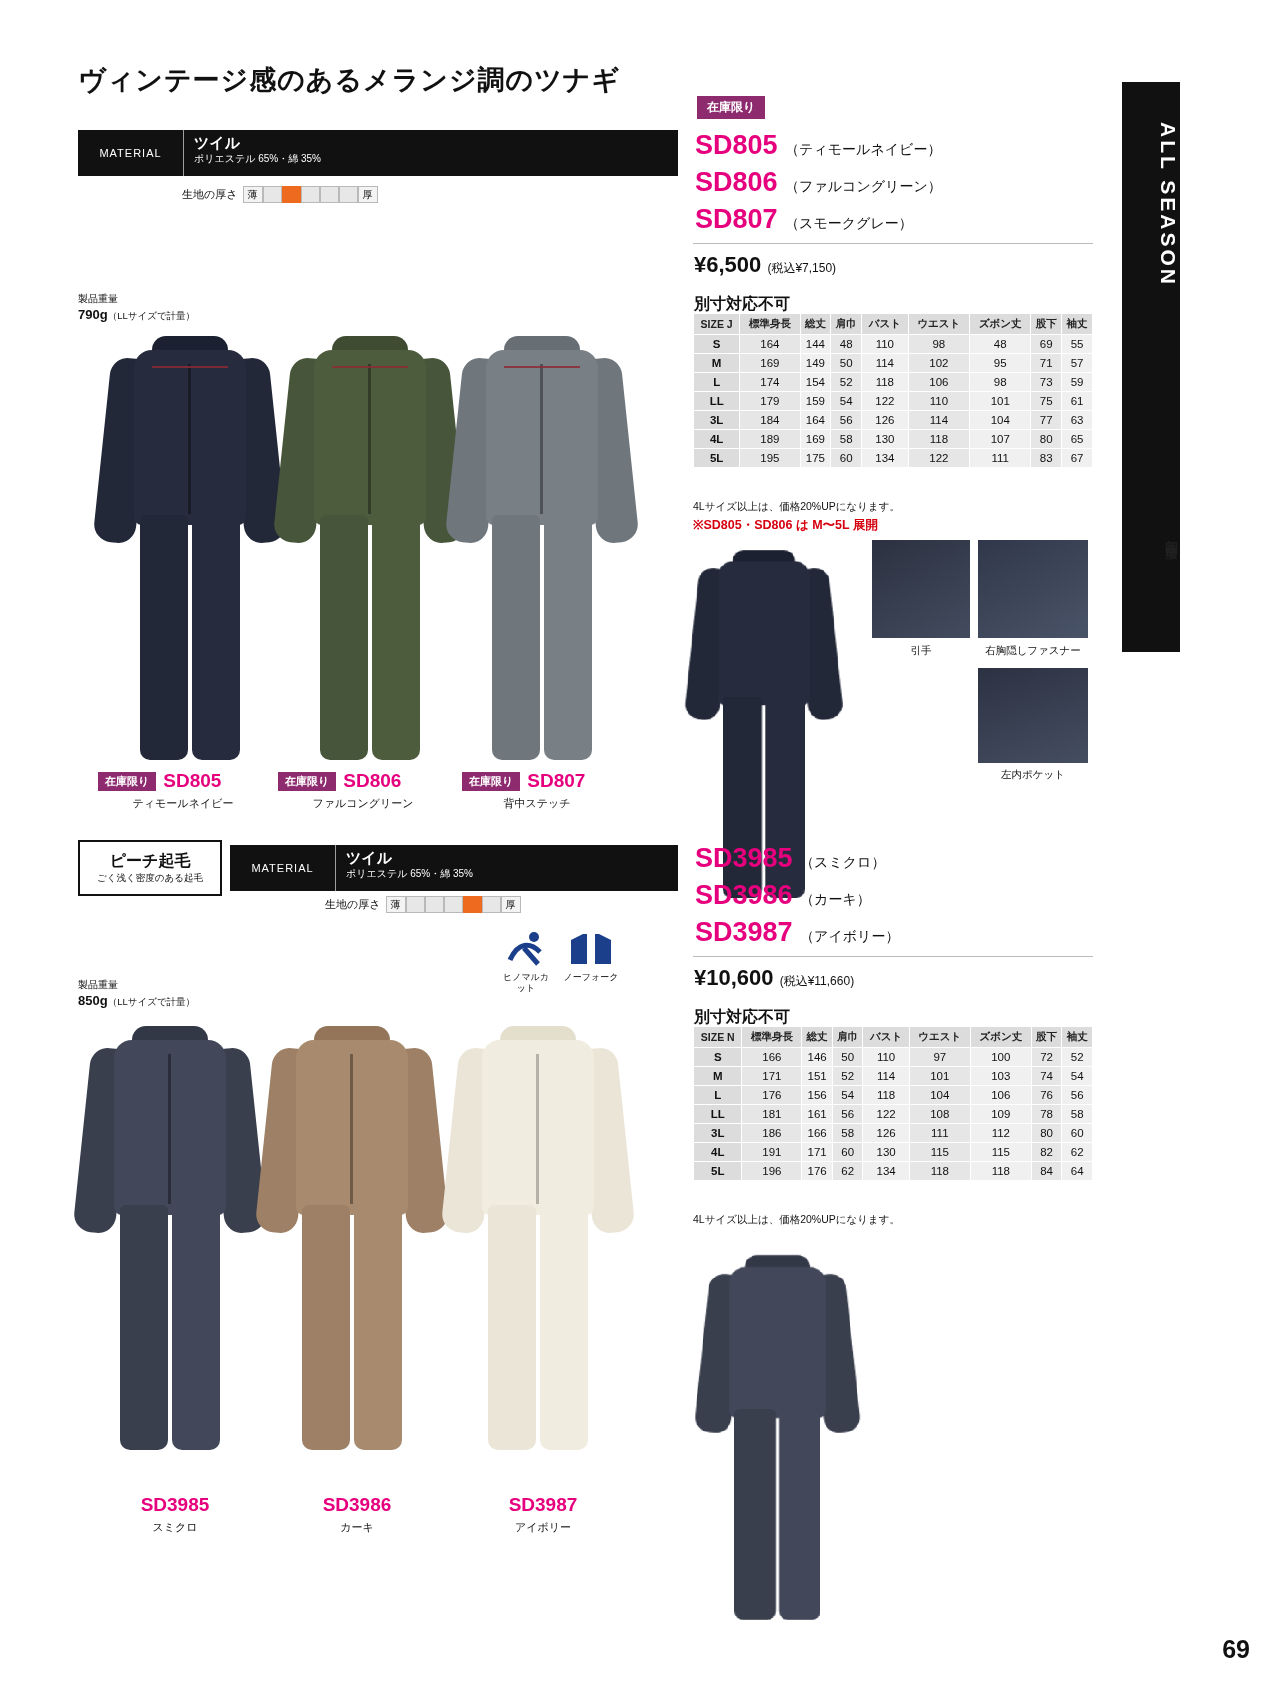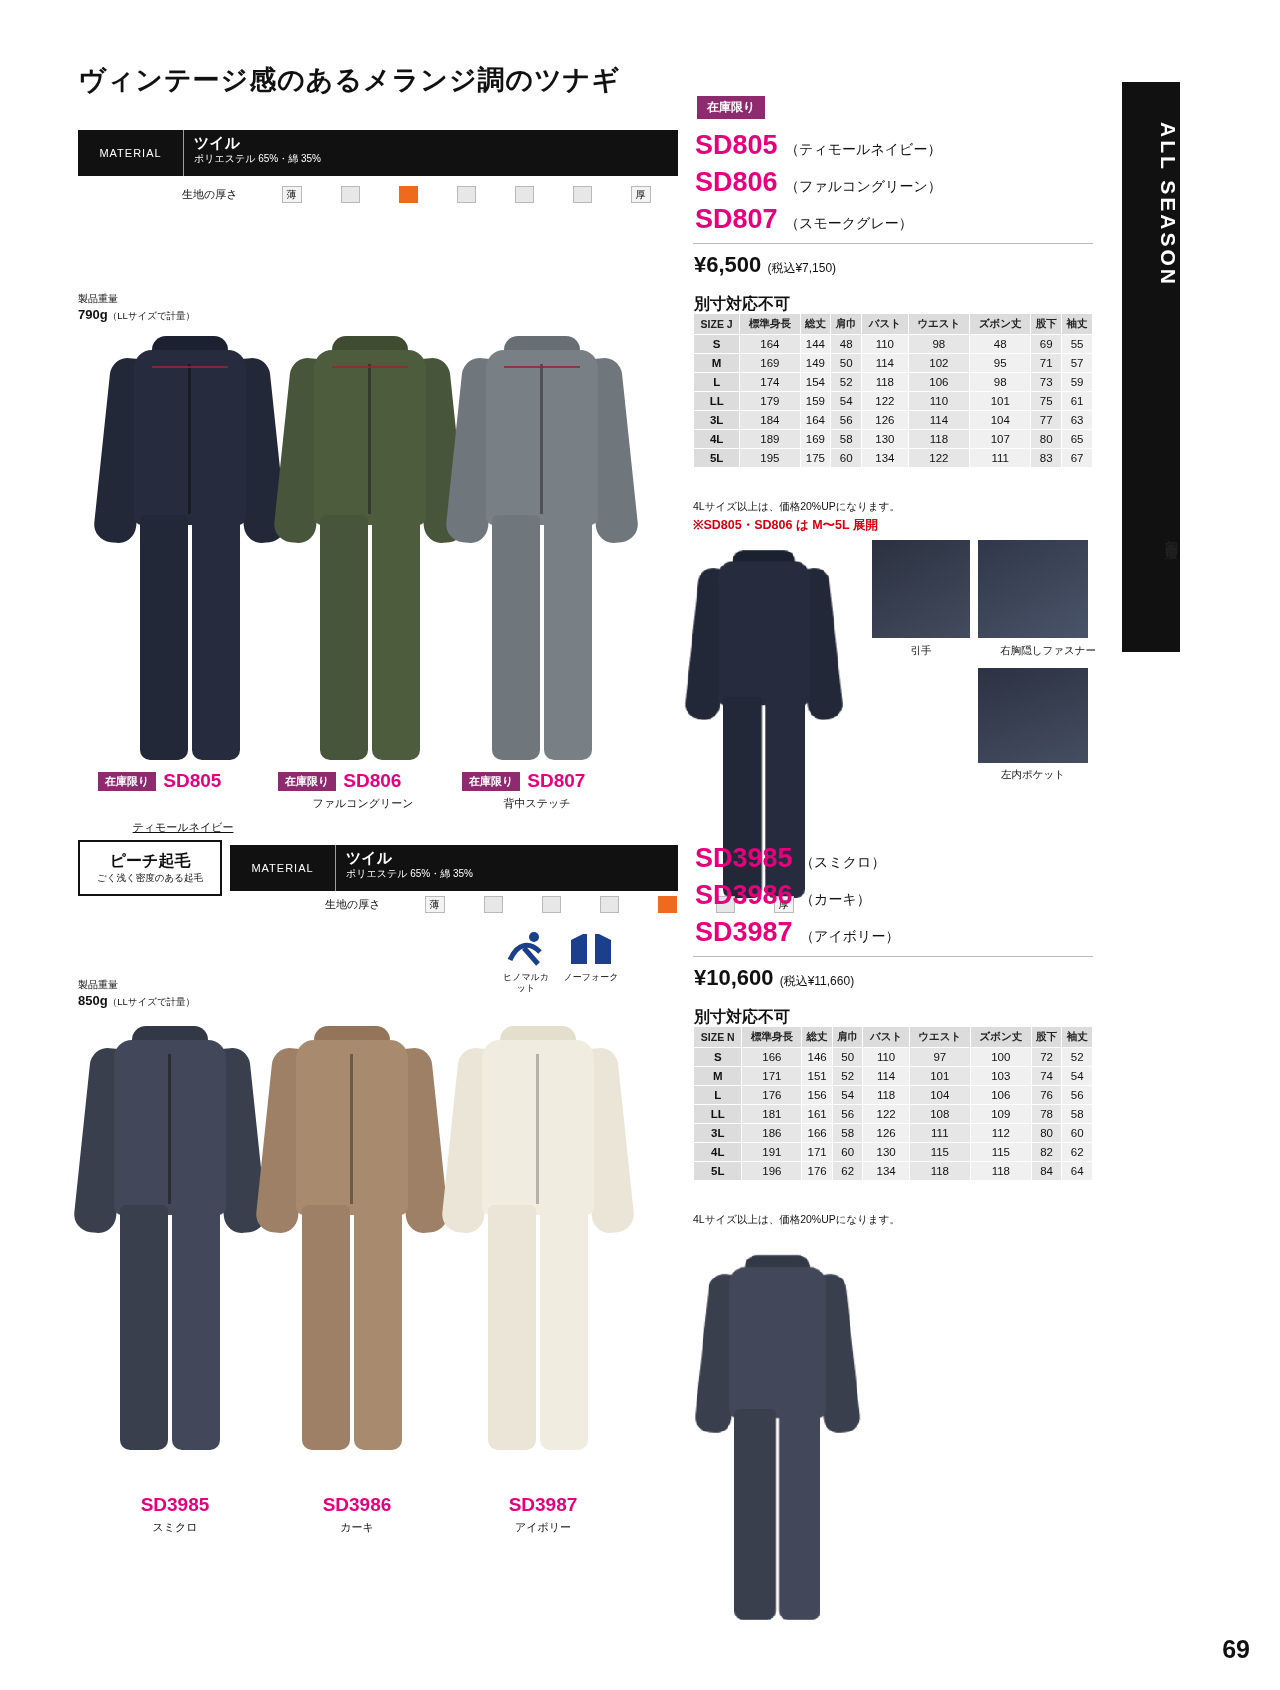--- a/index.html
+++ b/index.html
@@ -35,21 +35,21 @@
 
   
   .mat-bar{position:absolute;background:#111;color:#fff;display:flex;align-items:stretch;}
   .mat-bar .lbl{width:105px;display:flex;align-items:center;justify-content:center;font-size:11px;letter-spacing:1px;}
   .mat-bar .sep{width:1px;background:#fff;opacity:.6;}
   .mat-bar .body{padding:4px 10px;}
   .mat-bar .body .m1{font-size:15px;font-weight:bold;line-height:1.25;}
   .mat-bar .body .m2{font-size:10px;line-height:1.25;}
 
   
-  .thick{position:absolute;display:flex;align-items:center;font-size:11px;gap:39px;}
+  .thick{position:absolute;display:flex;align-items:center;font-size:11px;}
   .thick .t-label{margin-right:5px;}
   .thick .cell{width:17px;height:15px;border:1px solid #b9b9b9;background:#e7e7e7;}
   .thick .cell.on{background:#ee6a1e;border-color:#ee6a1e;}
   .thick .cap{width:18px;height:15px;border:1px solid #b9b9b9;background:#f3f3f3;
        display:flex;align-items:center;justify-content:center;font-size:10px;}
 
   
   .feat{position:absolute;font-size:12.5px;line-height:1.55;}
   .weight{position:absolute;font-size:10px;line-height:1.35;}
   .weight b{font-size:13px;}
@@ -174,21 +174,21 @@
     <div class="legL" style="background:#6f767c;"></div>
     <div class="legR" style="background:#787f85;"></div>
     <div class="zip"></div>
     <div class="stitch" style="left:52px;top:36px;width:76px;"></div>
   </div>
 
   <div class="code-row" style="left:98px;top:770px;">
     <span class="badge-stock">在庫限り</span>
     <span class="code-pink">SD805</span>
   </div>
-  <div class="code-sub" style="left:98px;top:820px;width:170px;text-decoration:underline;">ティモールネイビー</div>
+  <div class="code-sub" style="left:98px;top:796px;width:170px;">ティモールネイビー</div>
 
   <div class="code-row" style="left:278px;top:770px;">
     <span class="badge-stock">在庫限り</span>
     <span class="code-pink">SD806</span>
   </div>
   <div class="code-sub" style="left:278px;top:796px;width:170px;">ファルコングリーン</div>
 
   <div class="code-row" style="left:462px;top:770px;">
     <span class="badge-stock">在庫限り</span>
     <span class="code-pink">SD807</span>
@@ -305,21 +305,21 @@
     <div class="collar" style="background:#1b2130;"></div>
     <div class="armL" style="background:#222838;"></div>
     <div class="armR" style="background:#222838;"></div>
     <div class="torso" style="background:#262c3d;"></div>
     <div class="legL" style="background:#222838;"></div>
     <div class="legR" style="background:#262c3d;"></div>
   </div>
   <div class="detail" style="left:872px;top:540px;width:98px;height:98px;background:linear-gradient(150deg,#2b3140,#434b5e);"></div>
   <div class="detail-cap" style="left:872px;top:644px;width:98px;">引手</div>
   <div class="detail" style="left:978px;top:540px;width:110px;height:98px;background:linear-gradient(150deg,#30374a,#4a5468);"></div>
-  <div class="detail-cap" style="left:970px;top:644px;width:126px;text-align:right;">右胸隠しファスナー</div>
+  <div class="detail-cap" style="left:970px;top:644px;width:126px;">右胸隠しファスナー</div>
   <div class="detail" style="left:978px;top:668px;width:110px;height:95px;background:linear-gradient(160deg,#2c3242,#454d61);"></div>
   <div class="detail-cap" style="left:970px;top:768px;width:126px;">左内ポケット</div>
 
   <div class="peach">
     <div class="p1">ピーチ起毛</div>
     <div class="p2">ごく浅く密度のある起毛</div>
   </div>
 
   <div class="mat-bar" style="left:230px;top:845px;width:448px;height:46px;">
     <div class="lbl">MATERIAL</div>

